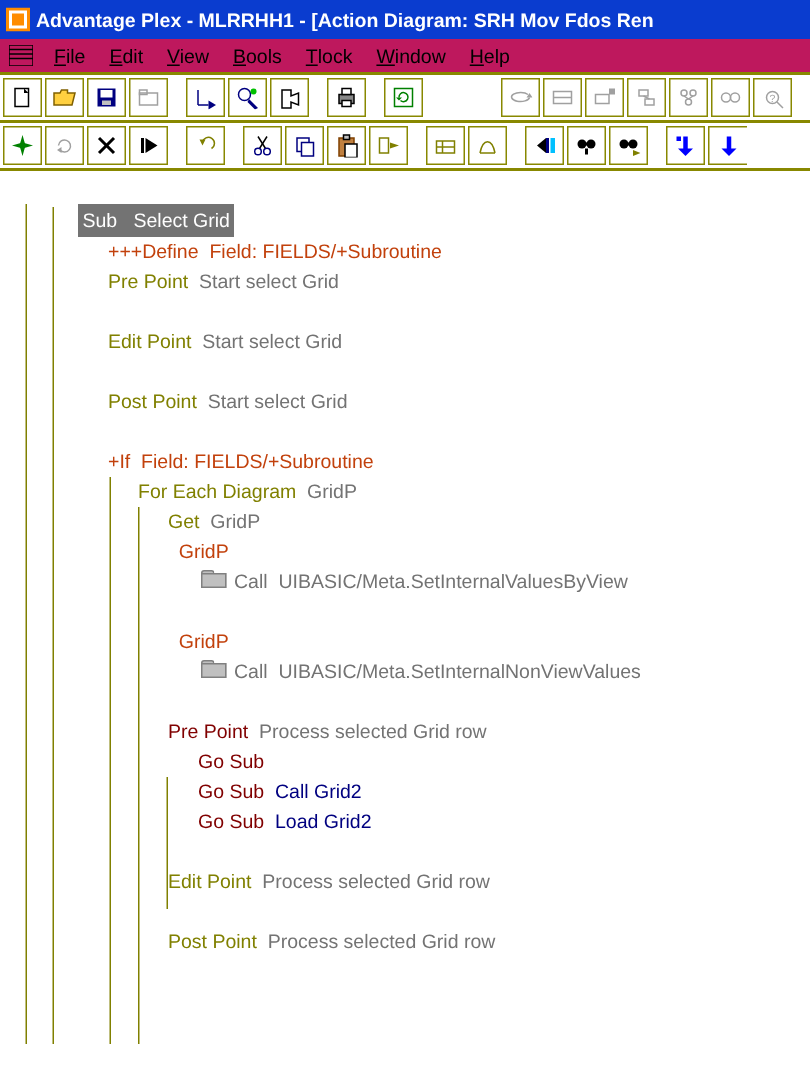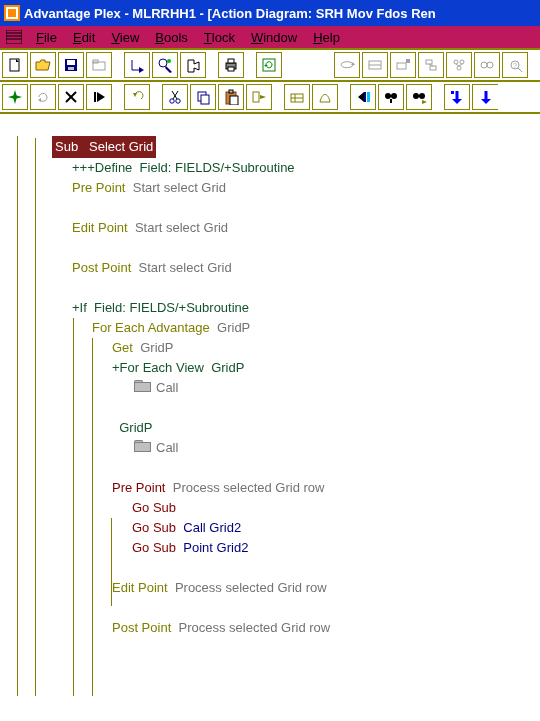--- a/index.html
+++ b/index.html
@@ -94,27 +94,27 @@
 
   
   .vline {
     position: absolute;
     width: 1px;
     background: #808000; 
   }
 
   
   .c-olive   { color: #808000; }
-  .c-teal    { color: #14532d; }
+  .c-teal    { color: #c2410c; }
   .c-navy    { color: #000080; }
   .c-maroon  { color: #800000; }
   .c-gray    { color: #737373; }
 
   .sel {
-    background: #7f1d1d;
+    background: #737373;
     color: #fff;
     padding: 1px 3px;
     display: inline-block;
   }
   .sel .c-olive, .sel .c-navy { color: #fff; }
 
   
   .foldericon {
     display: inline-block;
     width: 16px; height: 13px;
@@ -446,55 +446,57 @@
   <div class="row">
     <span class="indent"></span><span class="indent"></span><span class="indent"></span>
     <span class="c-teal">+If</span>&nbsp;&nbsp;
     <span class="c-teal">Field: FIELDS/+Subroutine</span>
   </div>
 
   <div class="vline" style="left:73px; top:182px; height:378px"></div>
 
   <div class="row">
     <span class="indent"></span><span class="indent"></span><span class="indent"></span><span class="indent"></span>
-    <span class="c-olive">For Each Advantage</span>&nbsp;&nbsp;
+    <span class="c-olive">For Each Diagram</span>&nbsp;&nbsp;
     <span class="c-gray">GridP</span>
   </div>
 
   <div class="vline" style="left:92px; top:202px; height:358px"></div>
 
   <div class="row">
     <span class="indent"></span><span class="indent"></span><span class="indent"></span><span class="indent"></span><span class="indent"></span>
     <span class="c-olive">Get</span>&nbsp;&nbsp;
     <span class="c-gray">GridP</span>
   </div>
 
   <div class="row">
     <span class="indent"></span><span class="indent"></span><span class="indent"></span><span class="indent"></span><span class="indent"></span>
-    <span class="c-teal">+For Each View</span>&nbsp;&nbsp;
+    &nbsp;&nbsp;
     <span class="c-teal">GridP</span>
   </div>
 
   <div class="row">
     <span class="indent"></span><span class="indent"></span><span class="indent"></span><span class="indent"></span><span class="indent"></span><span class="indent"></span>
     <span class="foldericon"></span>
     <span class="c-gray">Call</span>&nbsp;&nbsp;
+    <span class="c-gray">UIBASIC/Meta.SetInternalValuesByView</span>
   </div>
   <div class="blank"></div>
 
   <div class="row">
     <span class="indent"></span><span class="indent"></span><span class="indent"></span><span class="indent"></span><span class="indent"></span>
     &nbsp;&nbsp;
     <span class="c-teal">GridP</span>
   </div>
 
   <div class="row">
     <span class="indent"></span><span class="indent"></span><span class="indent"></span><span class="indent"></span><span class="indent"></span><span class="indent"></span>
     <span class="foldericon"></span>
     <span class="c-gray">Call</span>&nbsp;&nbsp;
+    <span class="c-gray">UIBASIC/Meta.SetInternalNonViewValues</span>
   </div>
   <div class="blank"></div>
 
   <div class="row">
     <span class="indent"></span><span class="indent"></span><span class="indent"></span><span class="indent"></span><span class="indent"></span>
     <span class="c-maroon">Pre Point</span>&nbsp;&nbsp;
     <span class="c-gray">Process selected Grid row</span>
   </div>
 
   <div class="vline" style="left:111px; top:382px; height:88px"></div>
@@ -507,21 +509,21 @@
 
   <div class="row">
     <span class="indent"></span><span class="indent"></span><span class="indent"></span><span class="indent"></span><span class="indent"></span><span class="indent"></span>
     <span class="c-maroon">Go Sub</span>&nbsp;&nbsp;
     <span class="c-navy">Call Grid2</span>
   </div>
 
   <div class="row">
     <span class="indent"></span><span class="indent"></span><span class="indent"></span><span class="indent"></span><span class="indent"></span><span class="indent"></span>
     <span class="c-maroon">Go Sub</span>&nbsp;&nbsp;
-    <span class="c-navy">Point Grid2</span>
+    <span class="c-navy">Load Grid2</span>
   </div>
   <div class="blank"></div>
 
   <div class="row">
     <span class="indent"></span><span class="indent"></span><span class="indent"></span><span class="indent"></span><span class="indent"></span>
     <span class="c-olive">Edit Point</span>&nbsp;&nbsp;
     <span class="c-gray">Process selected Grid row</span>
   </div>
   <div class="blank"></div>
 

